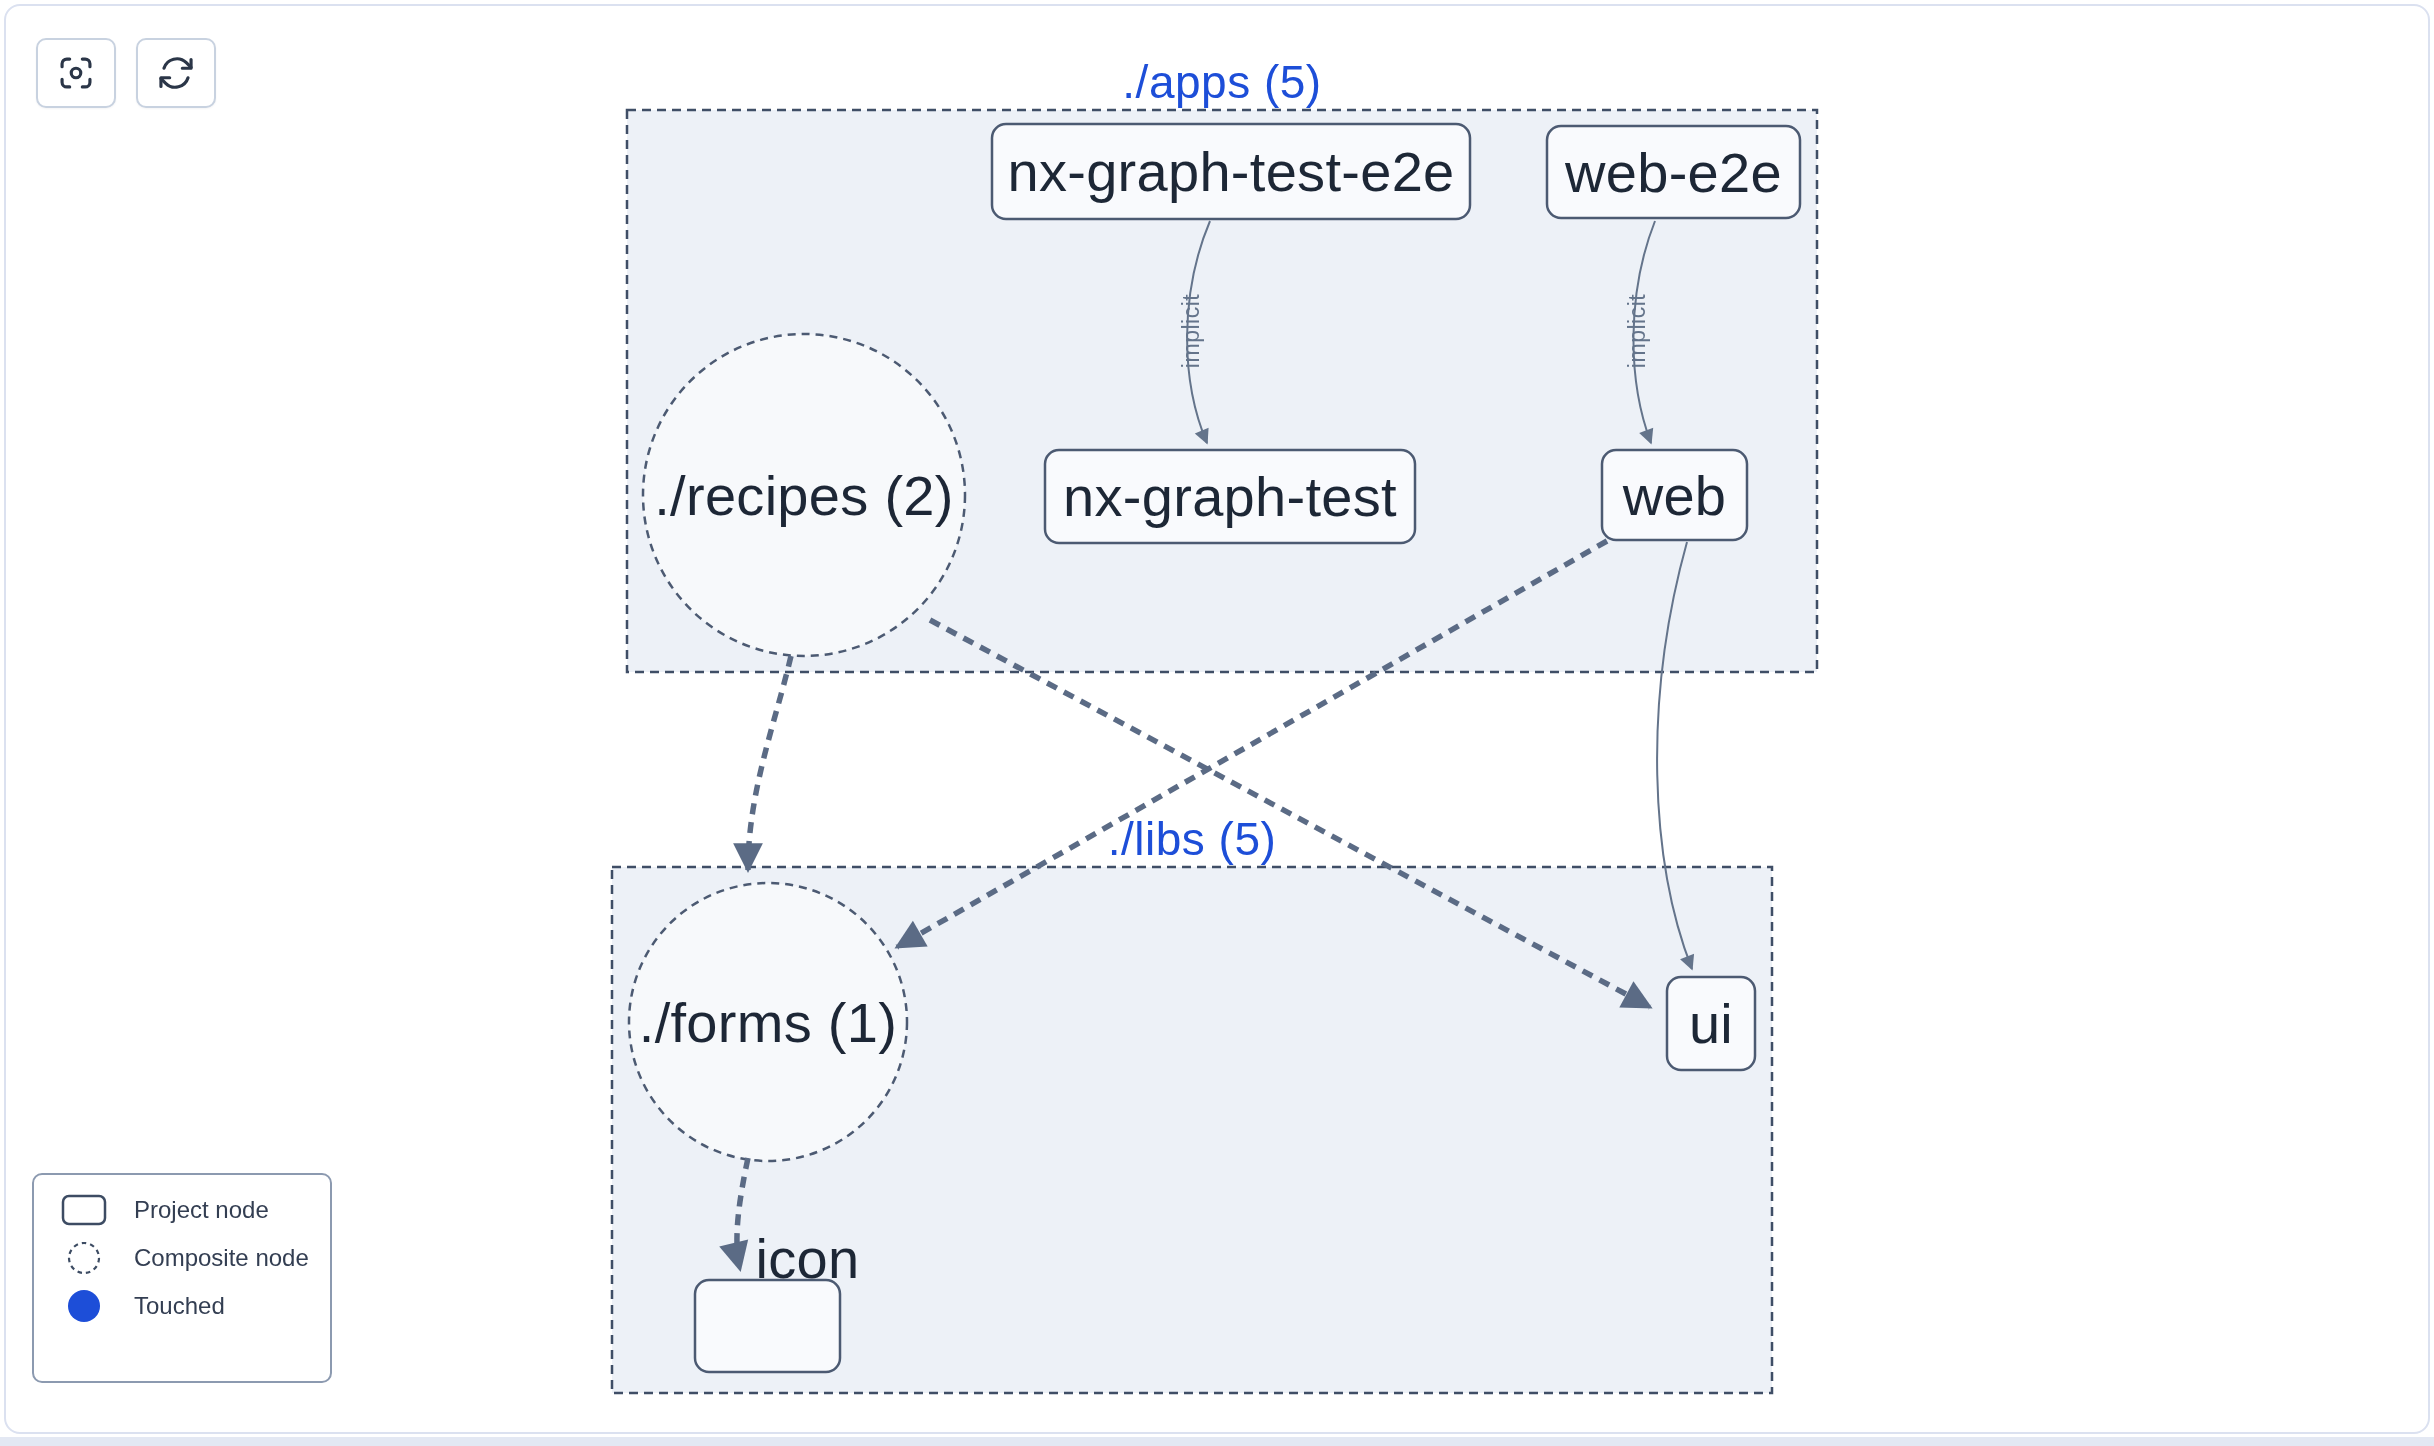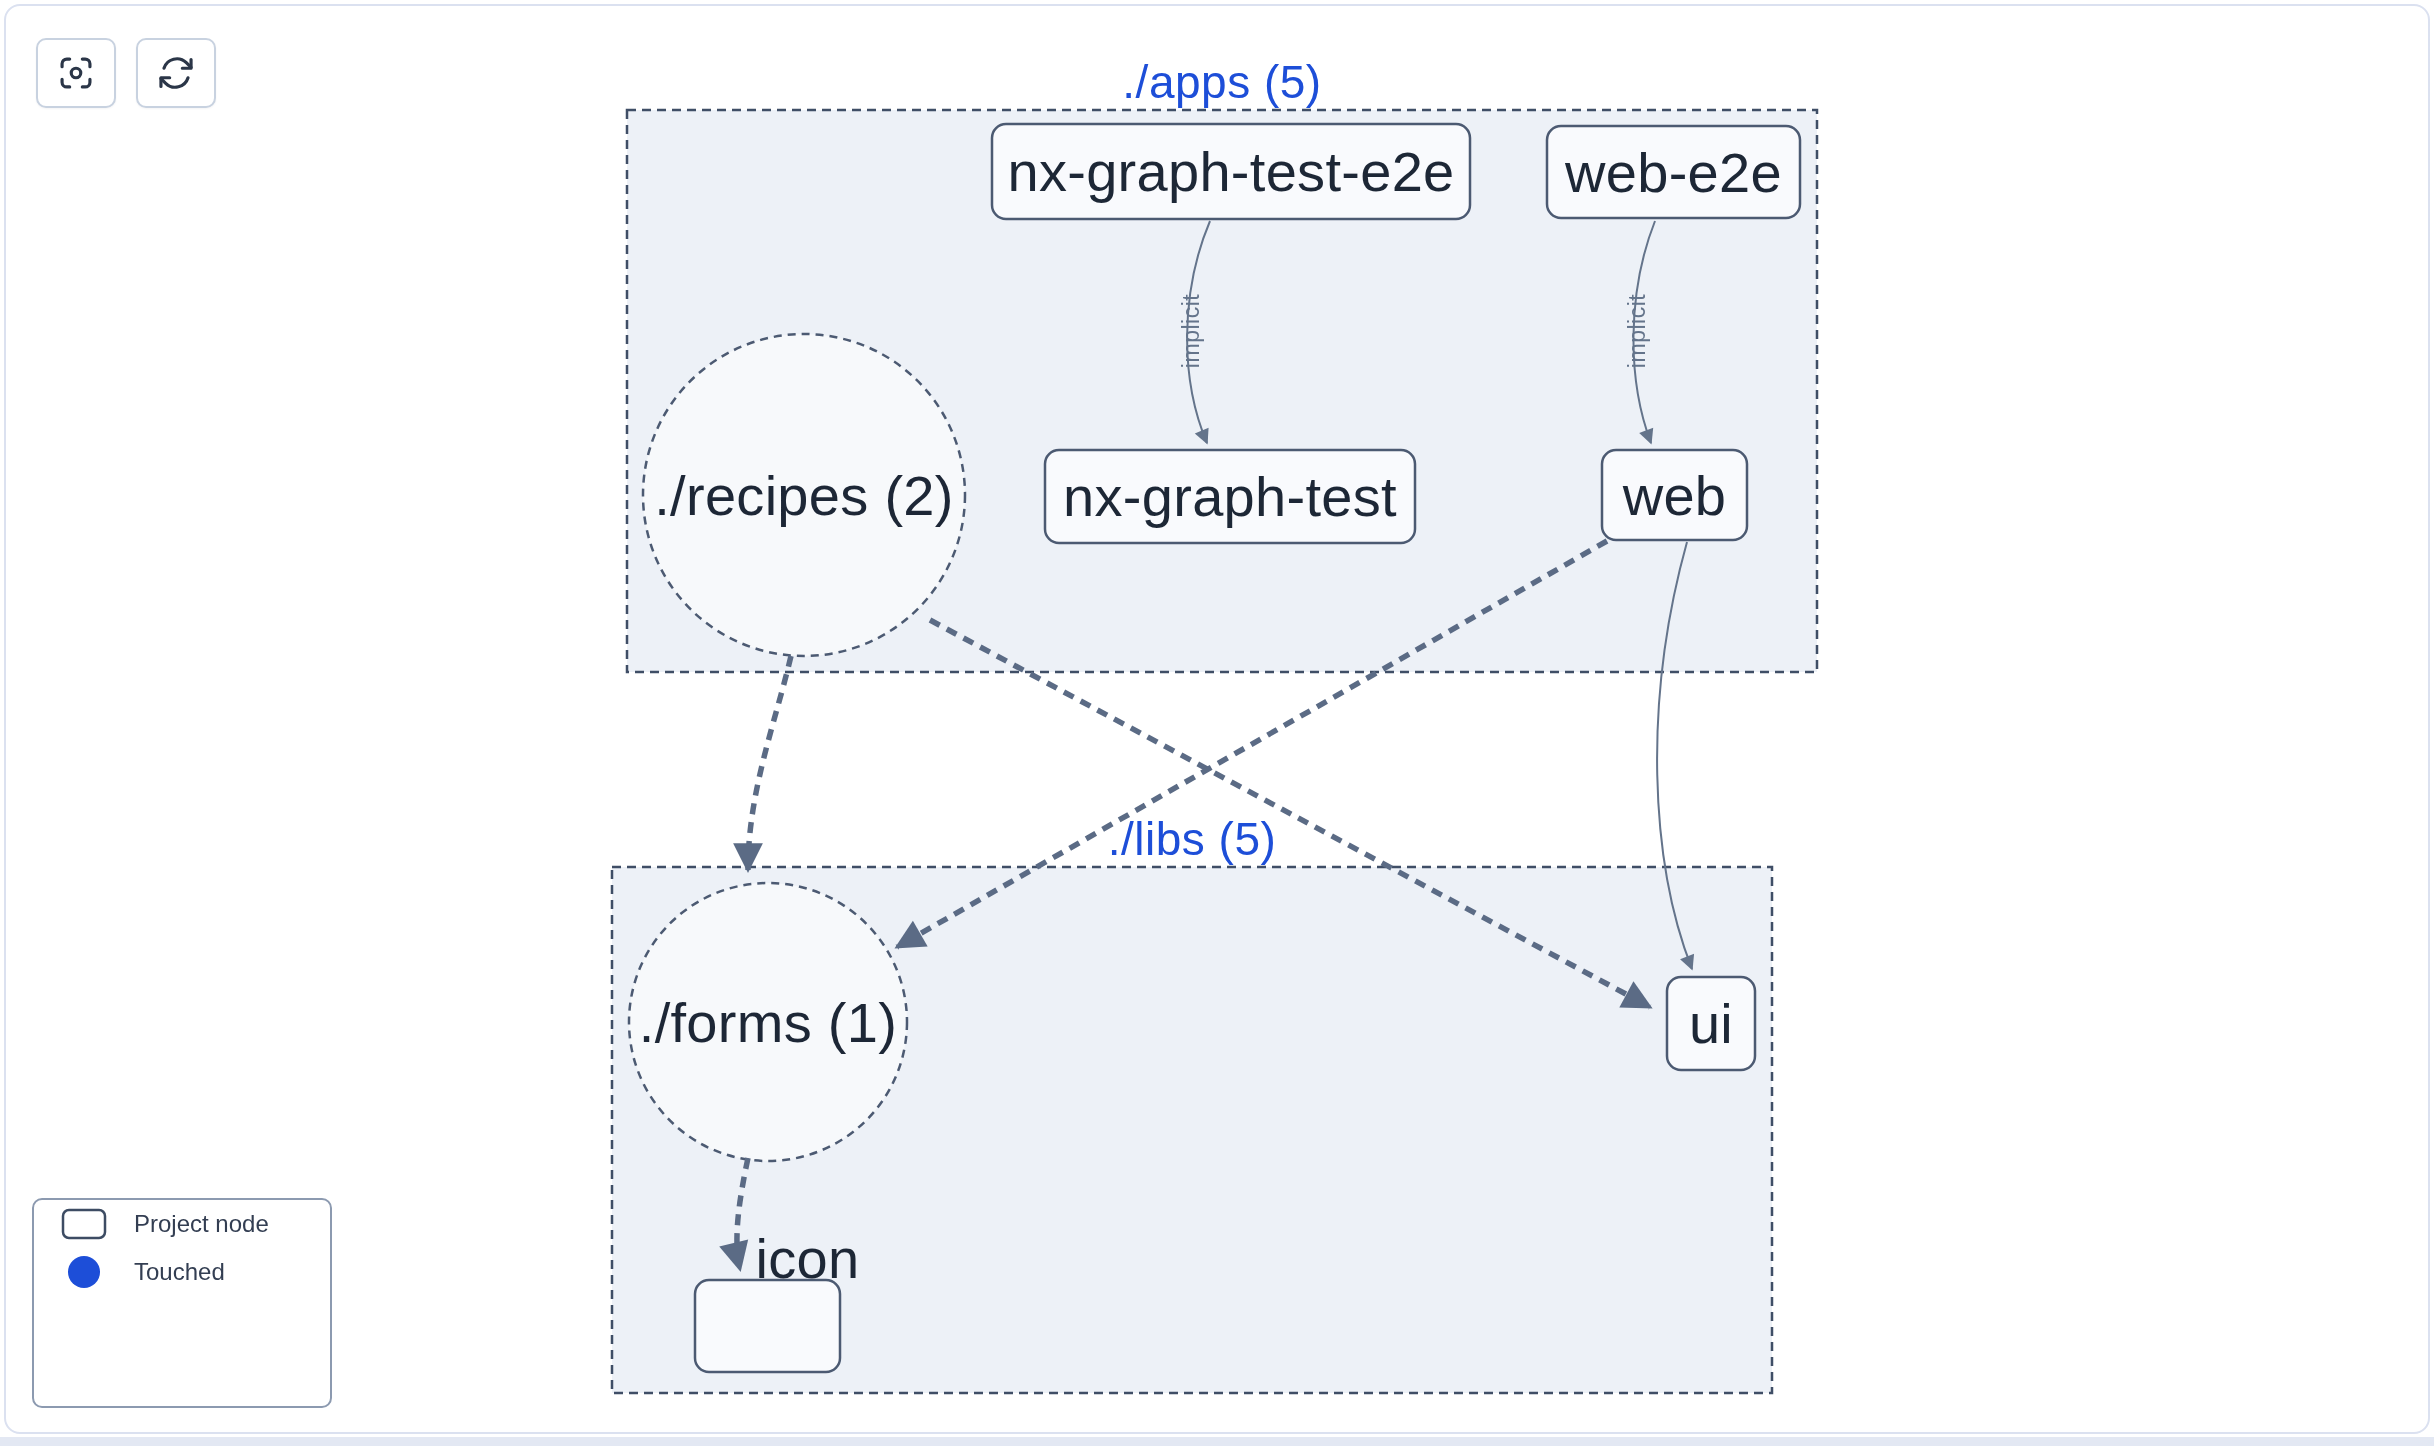--- a/index.html
+++ b/index.html
@@ -46,24 +46,24 @@
   .tool-btn {
     position: absolute; width: 80px; height: 70px;
     background: #ffffff; border: 2px solid #c8d2e0; border-radius: 10px;
     display: flex; align-items: center; justify-content: center;
     cursor: pointer; box-sizing: border-box;
     box-shadow: 0 1px 2px rgba(30,41,59,0.05);
   }
   .tool-btn svg { width: 38px; height: 38px; stroke: #2b3648; fill: none;
     stroke-width: 2; stroke-linecap: round; stroke-linejoin: round; }
   .legend {
-    position: absolute; left: 32px; top: 1198px; width: 300px; height: 210px;
+    position: absolute; left: 32px; top: 1173px; width: 300px; height: 210px;
     box-sizing: border-box;
     background: #ffffff; border: 2px solid #8c9ab0; border-radius: 10px;
-    z-index: 6; 
+    z-index: 6; padding-top: 11px;
   }
   .legend-row { height: 48px; display: flex; align-items: center; padding-left: 27px; }
   .legend-swatch { width: 46px; display: flex; align-items: center; justify-content: center; }
   .legend-label { margin-left: 27px; font-size: 24px; color: #333e52; }
 </style>
 </head>
 <body>
 
 <div class="canvas-frame" data-interactable="false"></div>
 
@@ -140,20 +140,28 @@
     <span class="legend-swatch" data-interactable="false">
       <svg width="46" height="32" viewBox="0 0 46 32">
         <rect x="2" y="2" width="42" height="28" rx="6" fill="#ffffff" stroke="#3d4c63" stroke-width="2.5"></rect>
       </svg>
     </span>
     <span class="legend-label" data-interactable="false">Project node</span>
   </div>
   <div class="legend-row" data-interactable="false">
     <span class="legend-swatch" data-interactable="false">
       <svg width="36" height="36" viewBox="0 0 36 36">
+        <circle cx="18" cy="18" r="15" fill="#ffffff" stroke="#3d4c63" stroke-width="2.2" stroke-dasharray="4.5 4"></circle>
+      </svg>
+    </span>
+    <span class="legend-label" data-interactable="false">Composite node</span>
+  </div>
+  <div class="legend-row" data-interactable="false">
+    <span class="legend-swatch" data-interactable="false">
+      <svg width="36" height="36" viewBox="0 0 36 36">
         <circle cx="18" cy="18" r="16" fill="#1d4ed8"></circle>
       </svg>
     </span>
     <span class="legend-label" data-interactable="false">Touched</span>
   </div>
 </div>
 
 <div class="bottom-strip" data-interactable="false"></div>
 
 </body></html>

